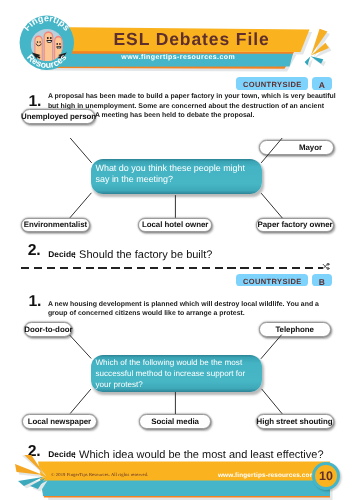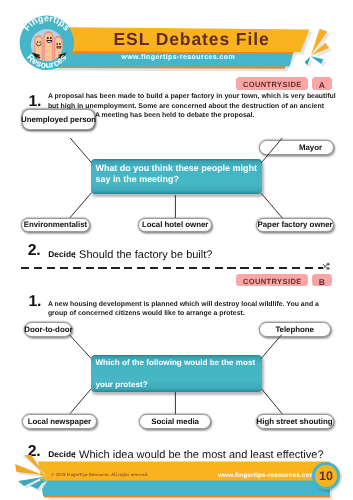--- a/index.html
+++ b/index.html
@@ -10,40 +10,40 @@
   
   .hdr{position:absolute;left:0;top:0;width:353px;height:90px;}
   .hdr svg{position:absolute;left:0;top:0;}
   .hdr-title{position:absolute;left:113.5px;top:27px;width:200px;height:24px;
              font-size:17.5px;font-weight:700;color:#5E2F2E;letter-spacing:.9px;
              line-height:24px;font-family:"Liberation Sans",sans-serif;}
   .hdr-web{position:absolute;left:121.3px;top:53.2px;width:107px;height:10px;text-align:center;
            font-size:7.0px;font-weight:700;color:#ffffff;letter-spacing:.42px;line-height:10px;white-space:nowrap;}
 
   
-  .badge{position:absolute;background:#fca5a5;border-radius:3.6px;color:#5E2F2E;
+  .badge{position:absolute;background:#7dd3fc;border-radius:3.6px;color:#5E2F2E;
          font-weight:700;text-align:center;white-space:nowrap;}
   .badge.main{font-size:7.5px;letter-spacing:.4px;text-indent:.4px;}
   .badge.letter{font-size:8.5px;}
 
   
   .qnum{position:absolute;font-size:15.8px;font-weight:700;color:#111;
         font-family:"Liberation Sans",sans-serif;letter-spacing:-.4px;line-height:1;}
   .qtext{position:absolute;font-size:6.9px;line-height:9.63px;color:#1a1a1a;
          font-weight:600;letter-spacing:.02px;}
 
   
   .node{position:absolute;background:#fff;border:1.2px solid #9a9a9a;border-radius:7.5px;
         box-shadow:0 0 1.6px .4px rgba(0,0,0,.38), 1.5px 2px 2px rgba(0,0,0,.28);
         font-size:7.9px;font-weight:700;color:#111;text-align:center;letter-spacing:-.04px;
         display:flex;align-items:center;justify-content:center;box-sizing:border-box;white-space:nowrap;}
-  .ctr{position:absolute;border-radius:4px;box-sizing:border-box;
+  .ctr{position:absolute;border-radius:12px;box-sizing:border-box;
        background:linear-gradient(180deg,#2b8293 0%,#39a3b4 7%,#44b3c3 22%,#47b7c6 70%,#3ea9b9 90%,#2e8496 100%);
        box-shadow:1.8px 2.2px 2.4px rgba(0,0,0,.28);
-       color:#fff;font-weight:700;letter-spacing:0;
+       color:#fff;font-weight:400;letter-spacing:0;
        padding:0;}
   .ctr span{position:absolute;display:block;white-space:nowrap;}
 
   
   .dnum{position:absolute;font-size:15.8px;font-weight:700;color:#111;letter-spacing:-.4px;line-height:1;}
   .dlab{position:absolute;font-size:8.4px;font-weight:700;color:#111;line-height:1;white-space:nowrap;}
   .dtxt{position:absolute;font-size:11px;font-weight:400;color:#111;line-height:1;white-space:nowrap;}
 
   
   .cut{position:absolute;left:20.9px;top:266.7px;width:302px;height:2.2px;
@@ -148,21 +148,21 @@
     <div class="hdr-title">ESL Debates File</div>
     <div class="hdr-web">www.fingertips-resources.com</div>
   </div>
 
   <div class="badge main" style="left:236.4px;top:77.1px;width:71.4px;height:12.6px;line-height:16.2px;">COUNTRYSIDE</div>
   <div class="badge letter" style="left:311.6px;top:77.1px;width:20.3px;height:12.6px;line-height:16.0px;">A</div>
 
   <div class="qnum" style="left:28.5px;top:93.5px;">1.</div>
   <div class="qtext" style="left:47.9px;top:92.2px;width:292px;">A proposal has been made to build a paper factory in your town, which is very beautiful but high in unemployment. Some are concerned about the destruction of an ancient forest nearby. A meeting has been held to debate the proposal.</div>
 
-  <div class="node" style="left:21.8px;top:109px;width:73.5px;height:21px;">Unemployed person</div>
+  <div class="node" style="left:21.8px;top:109px;width:73.5px;height:15px;">Unemployed person</div>
   <div class="node" style="left:259.3px;top:140px;width:74.4px;height:14.5px;padding-left:28px;">Mayor</div>
   <div class="ctr" style="left:90.6px;top:159.1px;width:171.6px;height:35px;font-size:8.95px;">
     <span style="left:4.9px;top:4.4px;">What do you think these people might</span>
     <span style="left:4.9px;top:15.1px;">say in the meeting?</span>
   </div>
   <div class="node" style="left:20.9px;top:217.7px;width:69px;height:14.5px;">Environmentalist</div>
   <div class="node" style="left:138.1px;top:217.7px;width:74px;height:14.5px;">Local hotel owner</div>
   <div class="node" style="left:256.1px;top:217.7px;width:78px;height:14.5px;">Paper factory owner</div>
 
   <svg class="conns" style="position:absolute;left:0;top:0;width:353px;height:500px;overflow:visible;pointer-events:none;">
@@ -192,20 +192,21 @@
   <div class="badge main" style="left:236.4px;top:273.7px;width:71.4px;height:12.6px;line-height:16.2px;">COUNTRYSIDE</div>
   <div class="badge letter" style="left:311.6px;top:273.7px;width:20.3px;height:12.6px;line-height:16.0px;">B</div>
 
   <div class="qnum" style="left:28.5px;top:294.3px;">1.</div>
   <div class="qtext" style="left:47.9px;top:299.5px;width:292px;">A new housing development is planned which will destroy local wildlife. You and a group of concerned citizens would like to arrange a protest.</div>
 
   <div class="node" style="left:24.4px;top:322.4px;width:48px;height:14.5px;">Door-to-door</div>
   <div class="node" style="left:258.6px;top:322.4px;width:72.1px;height:14.5px;">Telephone</div>
   <div class="ctr" style="left:90.6px;top:354.6px;width:171.1px;height:37px;font-size:8.1px;">
     <span style="left:4.9px;top:3.6px;">Which of the following would be the most</span>
+    <span style="left:4.9px;top:14.7px;">successful method to increase support for</span>
     <span style="left:4.9px;top:25.8px;">your protest?</span>
   </div>
   <div class="node" style="left:21.7px;top:414.0px;width:75.4px;height:14.5px;">Local newspaper</div>
   <div class="node" style="left:139.4px;top:414.0px;width:71.3px;height:14.5px;">Social media</div>
   <div class="node" style="left:255.5px;top:414.0px;width:78.1px;height:14.5px;">High street shouting</div>
 
   <svg class="conns" style="position:absolute;left:0;top:0;width:353px;height:500px;overflow:visible;pointer-events:none;">
     <g stroke="#333333" stroke-width="1" fill="none" shape-rendering="geometricPrecision">
       <line x1="69.6" y1="335.0" x2="91.2" y2="358.5"></line>
       <line x1="281.6" y1="334.7" x2="260.9" y2="358.8"></line>

